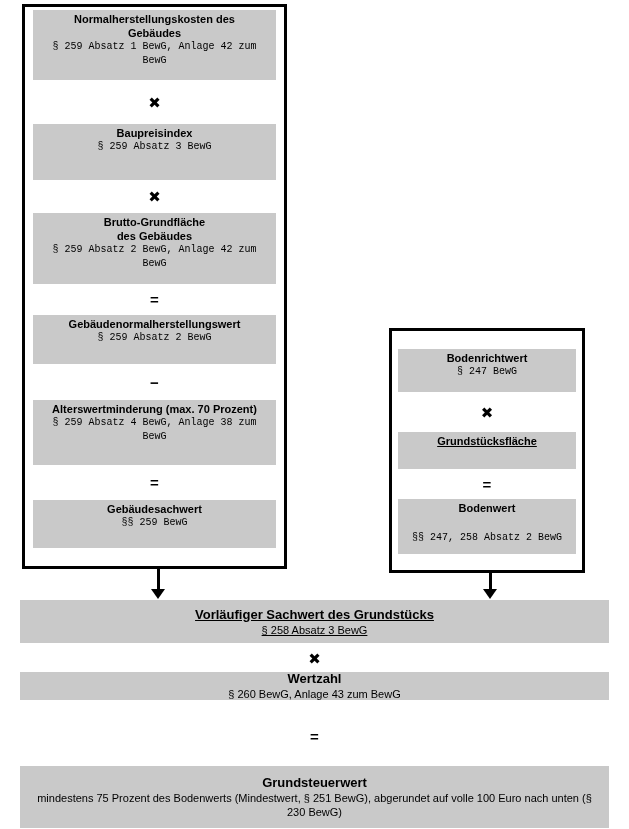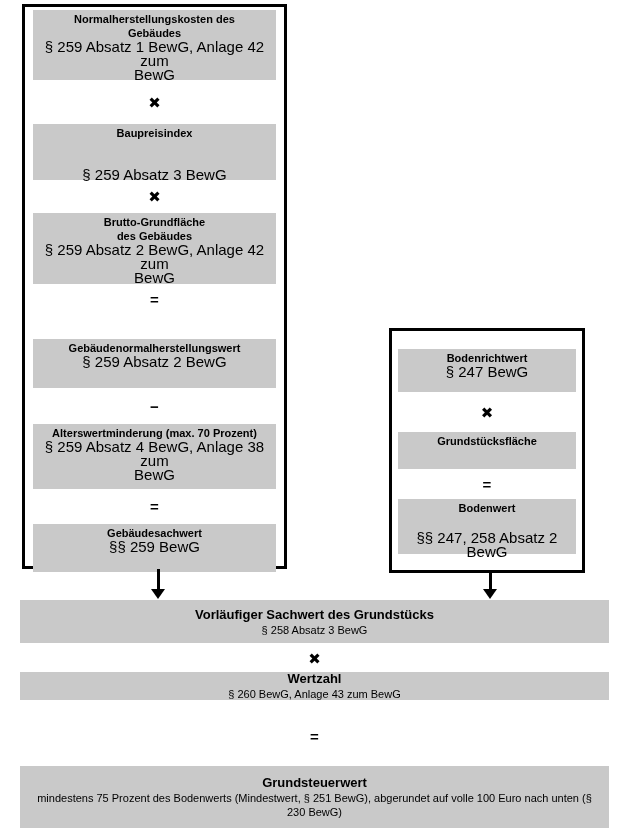--- a/index.html
+++ b/index.html
@@ -17,38 +17,38 @@
   }
   #building-panel { left:22px; top:4px;  width:265px; height:565px; padding:3px 8px 0 8px; }
   #land-panel     { left:389px; top:328px; width:196px; height:245px; padding:18px 6px 0 6px; }
 
   .gbox {
     background:#c9c9c9; box-sizing:border-box; flex:none;
     display:flex; flex-direction:column; justify-content:flex-start;
     text-align:center; padding:2px 4px;
   }
   .btitle { font-weight:bold; font-size:11px; line-height:14px; white-space:pre-line; }
-  .bref   { font-size:15px; line-height:14px; white-space:pre-line; }
+  .bref   { font-size:10px; line-height:14px; white-space:pre-line;font-family:Liberation Mono, monospace; }
 
   .oprow {
     flex:none; display:flex; align-items:center; justify-content:center;
     font-weight:bold; font-size:15px; line-height:15px;
   }
 
   
   .lb1{height:70px;} .lo1{height:44px;}
-  .lb2{height:56px;gap:28px;} .lo2{height:33px;}
+  .lb2{height:56px;} .lo2{height:33px;}
   .lb3{height:71px;} .lo3{height:31px;}
-  .lb4{height:49px;margin-top:24px;} .lo4{height:36px;}
+  .lb4{height:49px;} .lo4{height:36px;}
   .lb5{height:65px;} .lo5{height:35px;}
   .lb6{height:48px;}
 
   
   .rb1{height:43px;} .ro1{height:40px;}
-  .rb2{height:37px;} .ro2{height:30px;}
+  .rb2{height:37px;text-decoration:underline;} .ro2{height:30px;}
   .rb3{height:55px;gap:16px;}
 
   
   .arrow-stem { position:absolute; width:3px; background:#000000; }
   .arrow-head {
     position:absolute; width:0; height:0;
     border-left:7px solid transparent; border-right:7px solid transparent;
     border-top:10px solid #000000;
   }
   #building-arrow-stem { left:157px; top:569px; height:21px; }
@@ -58,21 +58,21 @@
 
   
   .wide {
     position:absolute; left:20px; width:589px; box-sizing:border-box;
     background:#c9c9c9; text-align:center;
     display:flex; flex-direction:column; justify-content:center;
     padding:2px 8px;
   }
   .wtitle { font-weight:bold; font-size:13px; line-height:16px; }
   .wref   { font-size:11px; line-height:14px; }
-  #row-vorlaeufiger   { top:600px; height:43px; }
+  #row-vorlaeufiger   { top:600px; height:43px;text-decoration:underline; }
   #row-wertzahl       { top:672px; height:28px; }
   #row-grundsteuerwert{ top:766px; height:62px; }
 
   .opwide {
     position:absolute; left:20px; width:589px;
     display:flex; align-items:center; justify-content:center;
     font-weight:bold; font-size:15px; line-height:15px;
   }
   #op-result-mult { top:645px; height:26px; }
   #op-result-eq   { top:723px; height:26px; }

